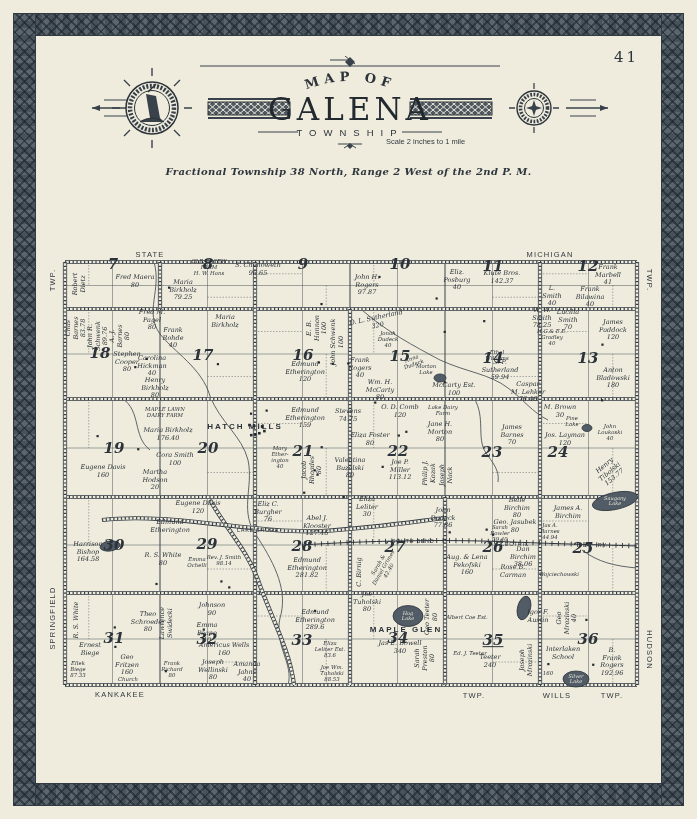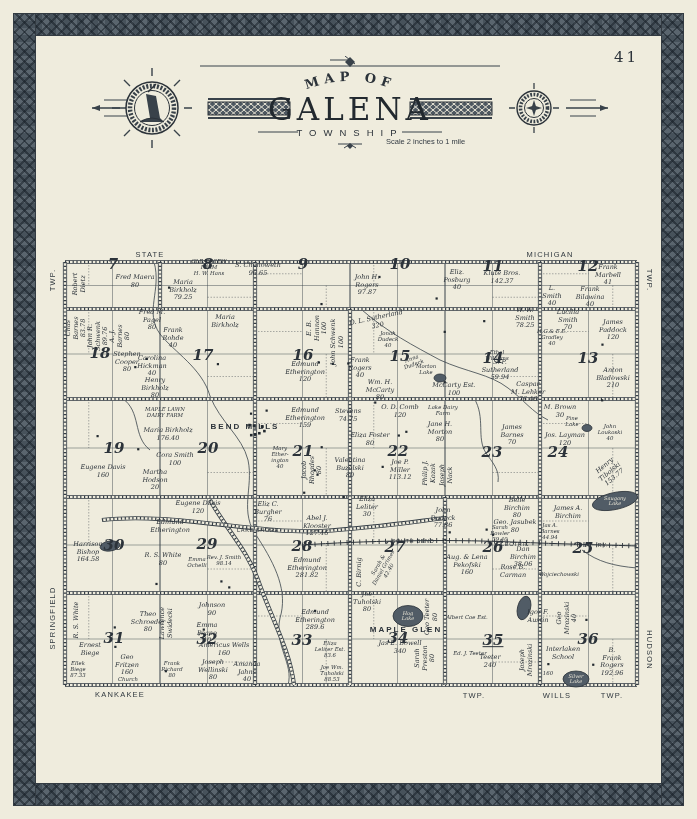--- a/index.html
+++ b/index.html
@@ -104,20 +104,21 @@
 
       <text x="260" y="64" text-anchor="middle" font-size="31" letter-spacing="4" fill="#22292f" font-family="DejaVu Serif, serif">GALENA</text>
 
       <path d="M168,76 H208 M312,76 H352" stroke="#39424a" stroke-width="1"></path>
       <text x="260" y="80" text-anchor="middle" font-size="9.5" letter-spacing="7" fill="#2c333a" font-family="Liberation Sans, sans-serif">TOWNSHIP</text>
       <path d="M248,88 h24 M254,92 l6,-4 6,4" stroke="#39424a" stroke-width="1" fill="none"></path>
       <path d="M257,90 l3,-3 3,3 -3,3 z" fill="#39424a"></path>
     </svg>
   </div>
   <div class="scalenote">Scale 2 inches to 1 mile</div>
+  <div class="legal">Fractional Township 38 North, Range 2 West of the 2nd P. M.</div>
 
   <div class="map">
     <svg id="map-svg" width="578" height="452" viewBox="0 0 578 452">
       <g id="grid" stroke="#39424a" fill="none">
           <path d="M3,12 H575" stroke-width="1"></path>
           <path d="M3,59 H575" stroke-width="1"></path>
           <path d="M3,149 H575" stroke-width="1"></path>
           <path d="M3,247 H575" stroke-width="1"></path>
           <path d="M3,343 H575" stroke-width="1"></path>
           <path d="M3,435 H575" stroke-width="1"></path>
@@ -383,21 +384,21 @@
         <span class="lbl road" style="left: 88px; top: 5px; transform: translate(-50%, -50%);">STATE</span>
         <span class="lbl road" style="left: 488px; top: 5px; transform: translate(-50%, -50%);">MICHIGAN</span>
         <span class="lbl road" style="left: 58px; top: 445px; transform: translate(-50%, -50%);">KANKAKEE</span>
         <span class="lbl road" style="left: 412px; top: 446px; transform: translate(-50%, -50%);">TWP.</span>
         <span class="lbl road" style="left: 495px; top: 446px; transform: translate(-50%, -50%);">WILLS</span>
         <span class="lbl road" style="left: 550px; top: 446px; transform: translate(-50%, -50%);">TWP.</span>
         <span class="lbl road" style="left: -9px; top: 30px; transform: translate(-50%, -50%) rotate(-90deg);">TWP.</span>
         <span class="lbl road" style="left: -9px; top: 368px; transform: translate(-50%, -50%) rotate(-90deg);">SPRINGFIELD</span>
         <span class="lbl road" style="left: 587px; top: 30px; transform: translate(-50%, -50%) rotate(90deg);">TWP.</span>
         <span class="lbl road" style="left: 587px; top: 400px; transform: translate(-50%, -50%) rotate(90deg);">HUDSON</span>
-        <span class="lbl place" style="left: 183px; top: 177px; transform: translate(-50%, -50%);">BEND MILLS</span>
+        <span class="lbl place" style="left: 183px; top: 177px; transform: translate(-50%, -50%);">HATCH MILLS</span>
         <span class="lbl place" style="left: 336px; top: 380px; transform: translate(-50%, -50%); padding-left: 16px;">MAPLE GLEN</span>
         <span class="lbl rr" style="left: 196px; top: 280px; transform: translate(-50%, -50%);">LAKE SHORE</span>
         <span class="lbl rr" style="left: 351px; top: 291px; transform: translate(-50%, -50%);">SOUTH BEND</span>
         <span class="lbl rr" style="left: 451px; top: 294px; transform: translate(-50%, -50%);">ELECTRIC</span>
         <span class="lbl rr" style="left: 541px; top: 295px; transform: translate(-50%, -50%);">RY.</span>
         <span class="lbl owner" style="left: 18px; top: 34px; transform: translate(-50%, -50%) rotate(-90deg);">Robert
 Dietz</span>
         <span class="lbl owner" style="left: 73px; top: 32px; transform: translate(-50%, -50%);">Fred Maera
 80</span>
         <span class="lbl owner" style="left: 121px; top: 40px; transform: translate(-50%, -50%);">Maria
@@ -469,21 +470,21 @@
 40</span>
         <span class="lbl tiny" style="left: 351px; top: 112px; transform: translate(-50%, -50%) rotate(-20deg);">Anna
 Dudeck</span>
         <span class="lbl owner" style="left: 318px; top: 140px; transform: translate(-50%, -50%);">Wm. H.
 McCarty
 80</span>
         <span class="lbl owner" style="left: 392px; top: 140px; transform: translate(-50%, -50%);">McCarty Est.
 100</span>
         <span class="lbl tiny" style="left: 364px; top: 120px; transform: translate(-50%, -50%);">Morton
 Lake</span>
-        <span class="lbl owner" style="left: 463px; top: 68px; transform: translate(-50%, -50%); font-style: italic;">W. W.
+        <span class="lbl owner" style="left: 480px; top: 68px; transform: translate(-50%, -50%); font-style: italic;">W. W.
 Smith
 78.25</span>
         <span class="lbl owner" style="left: 506px; top: 70px; transform: translate(-50%, -50%);">Lucilla
 Smith
 70</span>
         <span class="lbl tiny" style="left: 490px; top: 88px; transform: translate(-50%, -50%);">H.G.&amp; E.E.
 Gradley
 40</span>
         <span class="lbl owner" style="left: 551px; top: 80px; transform: translate(-50%, -50%);">James
 Paddock
@@ -491,21 +492,21 @@
         <span class="lbl tiny" style="left: 435px; top: 106px; transform: translate(-50%, -50%);">Ethel
 Williams</span>
         <span class="lbl owner" style="left: 438px; top: 120px; transform: translate(-50%, -50%);">S. P.
 Sutherland
 59.94</span>
         <span class="lbl owner" style="left: 466px; top: 142px; transform: translate(-50%, -50%);">Caspar
 M. Lehker
 76.46</span>
         <span class="lbl owner" style="left: 551px; top: 128px; transform: translate(-50%, -50%);">Anton
 Bladowski
-210</span>
+180</span>
         <span class="lbl owner" style="left: 41px; top: 222px; transform: translate(-50%, -50%);">Eugene Davis
 160</span>
         <span class="lbl tiny" style="left: 103px; top: 163px; transform: translate(-50%, -50%);">MAPLE LAWN
 DAIRY FARM</span>
         <span class="lbl owner" style="left: 106px; top: 185px; transform: translate(-50%, -50%);">Maria Birkholz
 176.40</span>
         <span class="lbl owner" style="left: 113px; top: 210px; transform: translate(-50%, -50%);">Cora Smith
 100</span>
         <span class="lbl owner" style="left: 93px; top: 230px; transform: translate(-50%, -50%);">Martha
 Hodson

